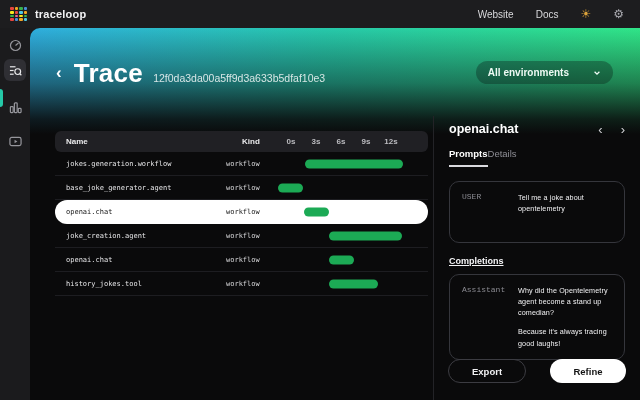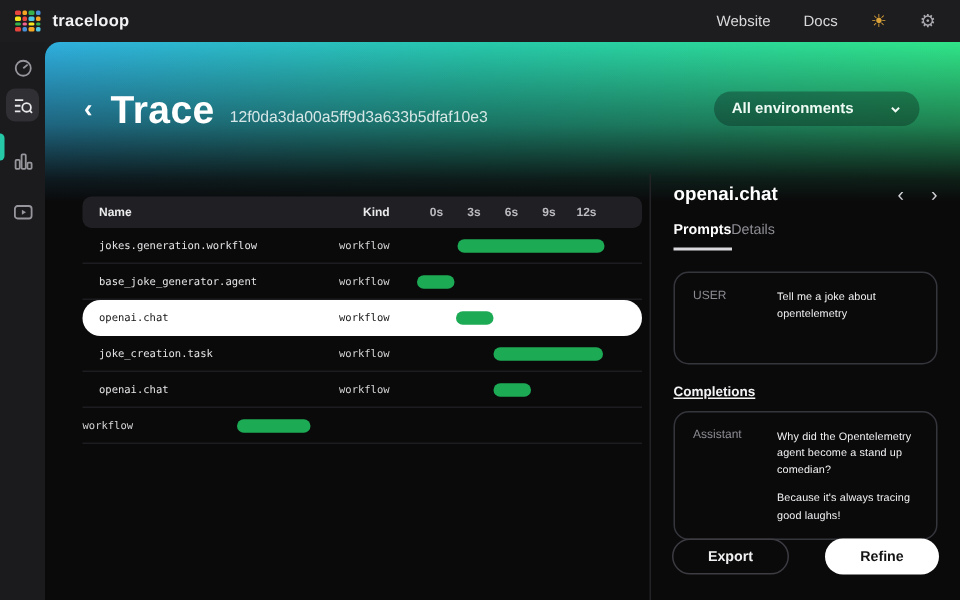--- a/index.html
+++ b/index.html
@@ -80,21 +80,21 @@
   .panel-head { display:flex; align-items:center; height:26px; }
   .panel-title { color:#fff; font-size:12.5px; font-weight:bold; }
   .pnav { margin-left:auto; display:flex; gap:18px; }
   .pnav span { color:#d2d2d6; font-size:13px; cursor:pointer; line-height:1; }
   .tabs { display:flex; margin-top:6px; }
   .tab { font-size:9.5px; color:#8e8e95; padding-bottom:6px; cursor:pointer; }
   .tab.active { color:#fff; font-weight:bold; border-bottom:2px solid #d9d9de; }
 
   .msg-box { margin-top:14px; border:1px solid #35363c; border-radius:10px;
              min-height:62px; padding:10px 12px; display:flex; gap:10px; }
-  .role { width:46px; flex:none; color:#8b8b92; font-size:8px; }
+  .role { width:46px; flex:none; color:#8b8b92; font-size:8px;font-family:Liberation Mono, monospace; }
   .msg-text { color:#f2f2f4; font-size:7.2px; line-height:1.55; letter-spacing:.1px; }
   .msg-text p + p { margin-top:8px; }
   .comp-head { margin-top:13px; color:#f4f4f6; font-size:9px; font-weight:bold;text-decoration:underline; }
   .comp-box { margin-top:8px; }
 
   .btn-row { position:absolute; left:14px; right:14px; bottom:17px; display:flex; gap:24px; }
   .btn { flex:1; height:24px; border-radius:13px; font-size:9.5px; font-weight:bold;
          display:flex; align-items:center; justify-content:center; cursor:pointer; }
   .btn.export { border:1px solid #3c3c42; color:#f0f0f2; background:transparent; }
   .btn.refine { background:#fff; color:#141414; }
@@ -211,34 +211,35 @@
         </span>
     </div>
     <div class="trow selected">
       <span class="tname">openai.chat</span>
       <span class="tkind">workflow</span>
       <span class="track">
           <span class="bar" style="left: 23.8%; width: 19.2%;"></span>
         </span>
     </div>
     <div class="trow">
-      <span class="tname">joke_creation.task</span>
+      <span class="tname">joke_creation.agent</span>
       <span class="tkind">workflow</span>
       <span class="track">
           <span class="bar" style="left: 43%; width: 56.2%;"></span>
         </span>
     </div>
     <div class="trow">
       <span class="tname">openai.chat</span>
       <span class="tkind">workflow</span>
       <span class="track">
           <span class="bar" style="left: 43%; width: 19.2%;"></span>
         </span>
     </div>
     <div class="trow">
+      <span class="tname">history_jokes.tool</span>
       <span class="tkind">workflow</span>
       <span class="track">
           <span class="bar" style="left: 43%; width: 37.7%;"></span>
         </span>
     </div>
   </div>
 
   <div class="detail">
     <div class="panel-head">
       <span class="panel-title">openai.chat</span>

